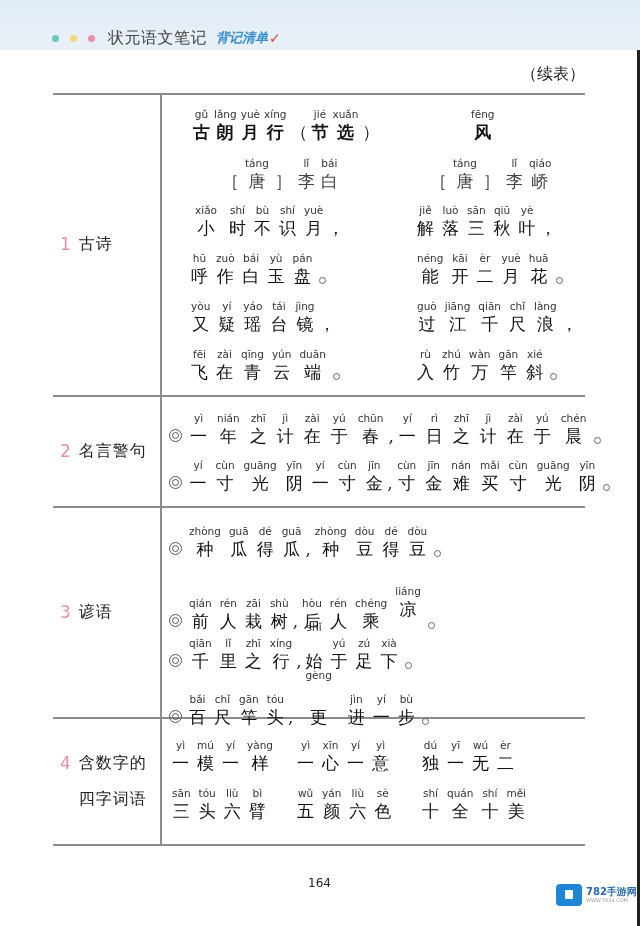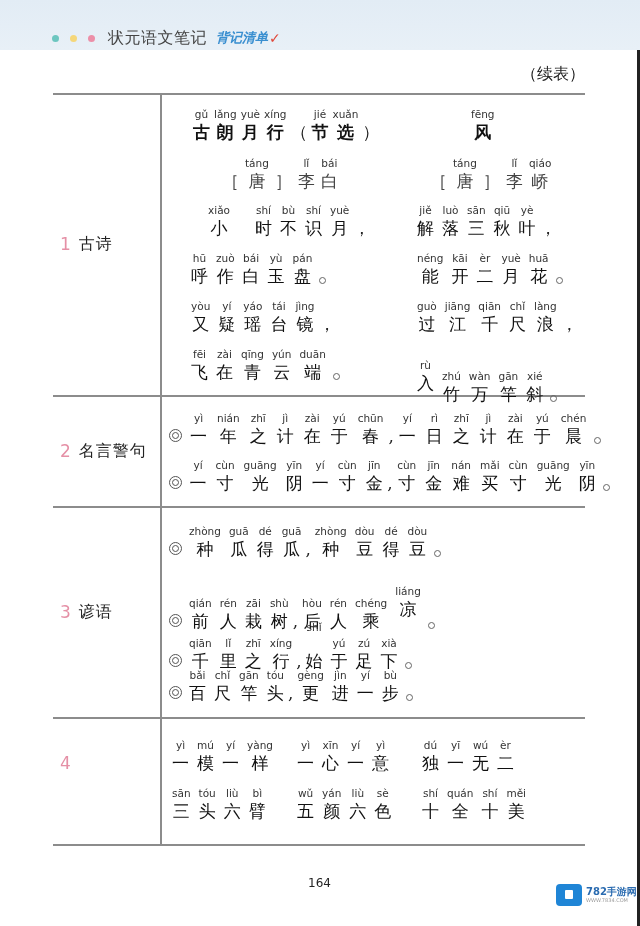--- a/index.html
+++ b/index.html
@@ -80,20 +80,24 @@
   <div class="cat" style="top:302px;height:111px">
     <span class="cat-num">2</span>
     <span class="cat-label">名言警句</span>
   </div>
   <div class="cat" style="top:413px;height:211px">
     <span class="cat-num">3</span>
     <span class="cat-label">谚语</span>
   </div>
   <div class="cat" style="top:624px;height:127px;align-items:flex-start;padding-top:32px">
     <span class="cat-num" style="line-height:28px">4</span>
+    <span style="display:flex;flex-direction:column;align-items:flex-end">
+      <span class="cat-label">含数字的</span>
+      <span class="cat-label" style="margin-top:8px">四字词语</span>
+    </span>
   </div>
 
   <div id="content">
       <div class="line" style="left: 138px; top: 15px;"><span class="w" style="margin: 0px 2px;">
           <span class="py">gǔ</span>
           <span class="hz" style="font-weight: bold; font-family: &quot;DejaVu Sans&quot;, sans-serif;">古</span>
         </span><span class="w" style="margin: 0px 2px;">
           <span class="py">lǎng</span>
           <span class="hz" style="font-weight: bold; font-family: &quot;DejaVu Sans&quot;, sans-serif;">朗</span>
         </span><span class="w" style="margin: 0px 2px;">
@@ -112,21 +116,21 @@
       <div class="line" style="left: 166px; top: 64px;"><span class="punct" style="margin: 0px 3px; color: rgb(68, 68, 68);">［</span><span class="w" style="margin: 0px 3px;">
           <span class="py">táng</span>
           <span class="hz" style="color: rgb(68, 68, 68);">唐</span>
         </span><span class="punct" style="margin: 0px 3px; color: rgb(68, 68, 68);">］</span><span class="w" style="margin: 0px 3px;">
           <span class="py">lǐ</span>
           <span class="hz" style="color: rgb(68, 68, 68);">李</span>
         </span><span class="w" style="margin: 0px 3px;">
           <span class="py">bái</span>
           <span class="hz" style="color: rgb(68, 68, 68);">白</span>
         </span></div>
-      <div class="line" style="left: 134px; top: 111px;"><span class="w" style="margin: 0px 21px;">
+      <div class="line" style="left: 134px; top: 111px;"><span class="w" style="margin: 0px 8px;">
           <span class="py">xiǎo</span>
           <span class="hz">小</span>
         </span><span class="w" style="margin: 0px 4px;">
           <span class="py">shí</span>
           <span class="hz">时</span>
         </span><span class="w" style="margin: 0px 4px;">
           <span class="py">bù</span>
           <span class="hz">不</span>
         </span><span class="w" style="margin: 0px 4px;">
           <span class="py">shí</span>
@@ -238,21 +242,21 @@
         </span><span class="w" style="margin: 0px 4px;">
           <span class="py">qiān</span>
           <span class="hz">千</span>
         </span><span class="w" style="margin: 0px 4px;">
           <span class="py">chǐ</span>
           <span class="hz">尺</span>
         </span><span class="w" style="margin: 0px 4px;">
           <span class="py">làng</span>
           <span class="hz">浪</span>
         </span><span class="punct">，</span></div>
-      <div class="line" style="left: 360px; top: 255px;"><span class="w" style="margin: 11px 4px;">
+      <div class="line" style="left: 360px; top: 255px;"><span class="w" style="margin: 0px 4px;">
           <span class="py">rù</span>
           <span class="hz">入</span>
         </span><span class="w" style="margin: 0px 4px;">
           <span class="py">zhú</span>
           <span class="hz">竹</span>
         </span><span class="w" style="margin: 0px 4px;">
           <span class="py">wàn</span>
           <span class="hz">万</span>
         </span><span class="w" style="margin: 0px 4px;">
           <span class="py">gān</span>
@@ -427,21 +431,21 @@
           <span class="hz">百</span>
         </span><span class="w" style="margin: 0px 4px;">
           <span class="py">chǐ</span>
           <span class="hz">尺</span>
         </span><span class="w" style="margin: 0px 4px;">
           <span class="py">gān</span>
           <span class="hz">竿</span>
         </span><span class="w" style="margin: 0px 4px;">
           <span class="py">tóu</span>
           <span class="hz">头</span>
-        </span><span class="punct">,</span><span class="w" style="margin: 0px 4px;">
+        </span><span class="punct">,</span><span class="w" style="margin: 0px 12px; gap: 24px;">
           <span class="py">gèng</span>
           <span class="hz">更</span>
         </span><span class="w" style="margin: 0px 4px;">
           <span class="py">jìn</span>
           <span class="hz">进</span>
         </span><span class="w" style="margin: 0px 4px;">
           <span class="py">yí</span>
           <span class="hz">一</span>
         </span><span class="w" style="margin: 0px 4px;">
           <span class="py">bù</span>

